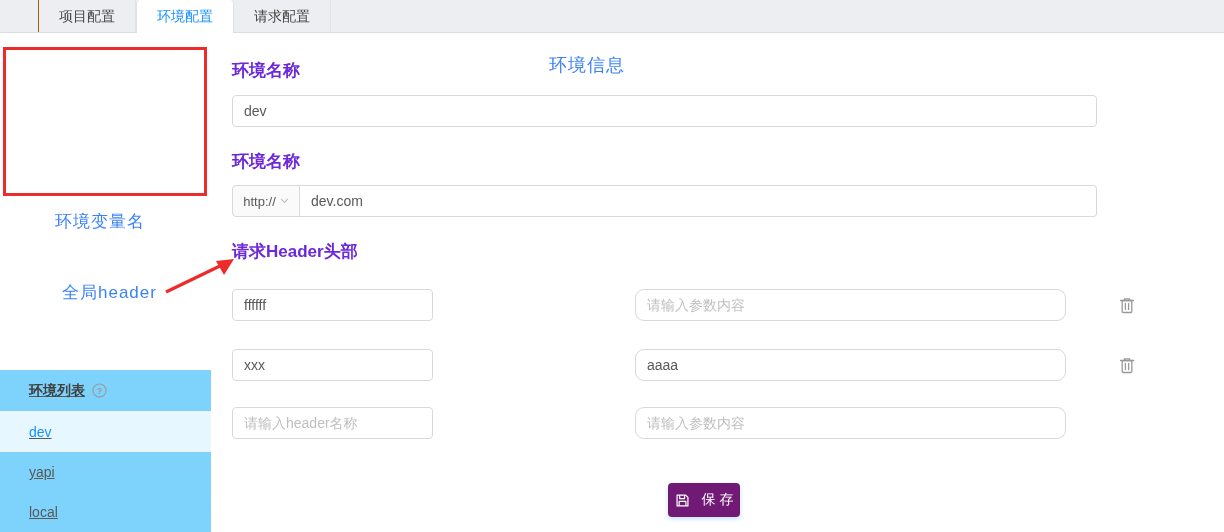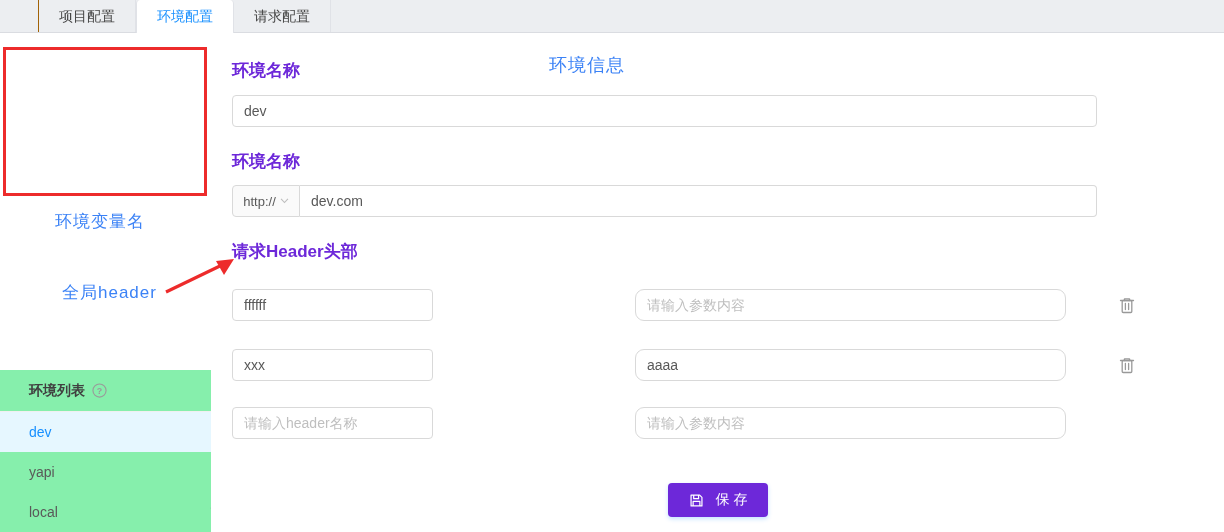--- a/index.html
+++ b/index.html
@@ -37,21 +37,21 @@
 
   
   .scroll-strip {
     position:absolute; right:0; top:41; bottom:0; width:6px;
     background:#eef0f3;
   }
 
   
   .sidebar {
     position:absolute; left:0; top:41; bottom:0; width:244px;
-    background:#86efac; border-right:1px solid #e4e4e4;
+    background:#7dd3fc; border-right:1px solid #e4e4e4;text-decoration:underline;
   }
   .sidebar-header {
     height:42px; display:flex; align-items:center;
     padding:0 17px 0 29px; border-bottom:1px solid #f0f0f0;
     color:#404040; font-weight:600; font-size:14px;
   }
   .help-icon { margin-left:7px; display:inline-flex; cursor:pointer; }
   .add-btn {
     margin-left:auto; color:#6d6d6d; font-size:19px; font-weight:300;
     line-height:1; cursor:pointer;
@@ -112,21 +112,21 @@
   .hrow { display:flex; align-items:center; }
   .hrow-1 { margin-top:26px; }
   .hrow-2 { margin-top:28px; }
   .hrow-3 { margin-top:26px; }
   .hname  { width:201px; }
   .hvalue { width:431px; margin-left:202px;border-radius:9px; }
   .hrow .trash-btn { margin-left:52px; display:inline-flex; cursor:pointer; }
 
   .save-btn {
     margin-top:44px; margin-left:436px;
-    width:100px; height:34px; background:#6d28d9; color:#fff;
+    width:72px; height:34px; background:#701a75; color:#fff;
     border:none; border-radius:4px; font-size:14px;
     display:flex; align-items:center; justify-content:center; gap:12px;
     cursor:pointer; font-family:"Liberation Sans","DejaVu Sans",sans-serif;
     box-shadow:0 2px 4px rgba(24,144,255,.25);
   }
 </style>
 </head>
 <body>
 
 <div class="tabbar">

